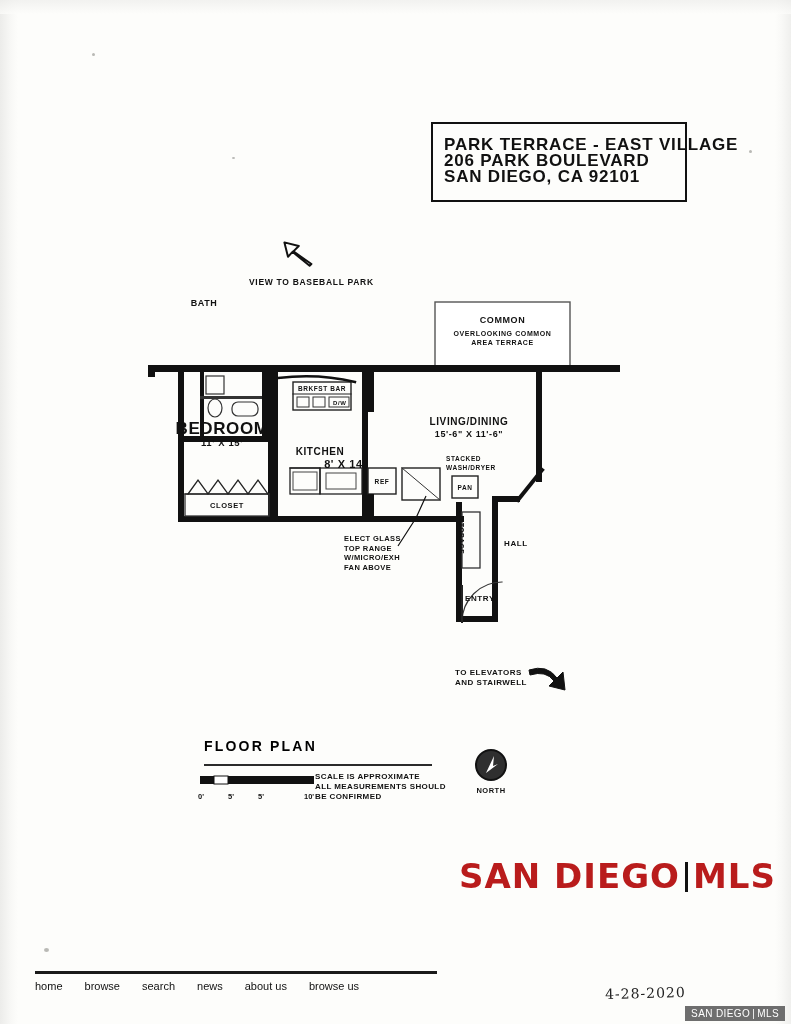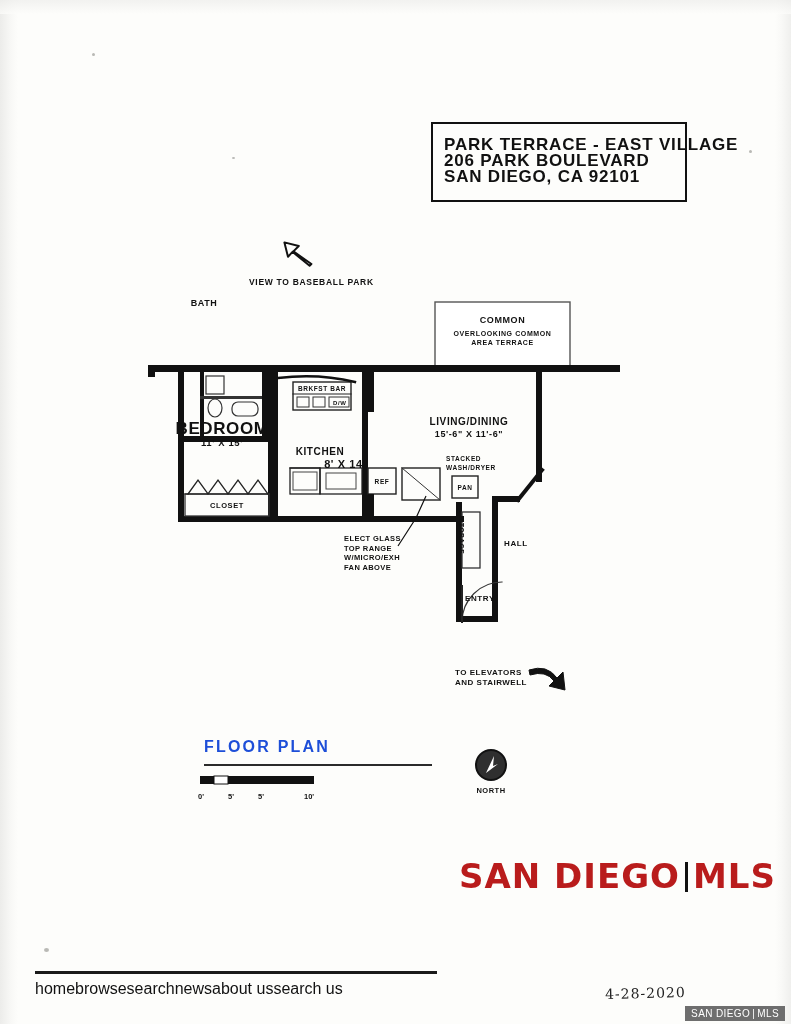--- a/index.html
+++ b/index.html
@@ -87,24 +87,24 @@
     letter-spacing: .6px;
     white-space: nowrap;
     line-height: 11px;
   }
   .lbl.c { text-align: center; }
 
   
   .floorplan-title {
     position: absolute;
     left: 204px; top: 738px;
-    font-size: 16px;
+    font-size: 14px;
     font-weight: bold;
     letter-spacing: 2.2px;
-    color: #1d4ed8;
+    color: #000000;
   }
   .fp-rule {
     position: absolute;
     left: 204px; top: 764px;
     width: 228px; height: 2px;
     background: #2b2b2b;
   }
   .scale-note {
     position: absolute;
     left: 315px; top: 772px;
@@ -177,21 +177,22 @@
   .nav-rule {
     position: absolute;
     left: 35px; top: 971px;
     width: 402px; height: 3px;
     background: #1a1a1a;
   }
   .nav {
     position: absolute;
     left: 35px; top: 980px;
     display: flex;
-    font-size: 16px;
+    gap: 22px;
+    font-size: 11px;
     color: #111;
     text-align: center;
   }
   .nav a { color: #111; text-decoration: none; }
   .handwritten-date {
     position: absolute;
     left: 605px; top: 985px;
     font-family: "DejaVu Serif", serif;
     font-size: 14px;
     letter-spacing: 1px;
@@ -376,39 +377,44 @@
     <rect x="28" y="2" width="28" height="8" fill="#111"></rect>
     <rect x="56" y="2" width="58" height="8" fill="#111"></rect>
   </svg>
   <div class="scale-ticks">
     <span style="left:2px;">0'</span>
     <span style="left:32px;">5'</span>
     <span style="left:62px;">5'</span>
     <span style="left:108px;">10'</span>
   </div>
 
+  <div class="scale-note">
+    <div>SCALE IS APPROXIMATE</div>
+    <div>ALL MEASUREMENTS SHOULD</div>
+    <div>BE CONFIRMED</div>
+  </div>
 
   <svg class="north-wrap" width="34" height="34" viewBox="0 0 34 34">
     <circle cx="17" cy="17" r="15" fill="#2f2f2f" stroke="#111" stroke-width="2"></circle>
     <path d="M12 25 L20 8 L19 18 L24 16 Z" fill="#ffffff"></path>
   </svg>
   <div class="north-label">NORTH</div>
 
   <div class="sdmls-logo">
     <span>SAN DIEGO</span><span class="bar"></span><span>MLS</span>
   </div>
 
   <div class="nav-rule"></div>
   <nav class="nav">
     <a href="#">home</a>
     <a href="#">browse</a>
     <a href="#">search</a>
     <a href="#">news</a>
     <a href="#">about us</a>
-    <a href="#">search us</a>
+    <a href="#">browse us</a>
   </nav>
 
   <div class="handwritten-date">4-28-2020</div>
 
   <div class="watermark">
     <span>SAN DIEGO</span><span class="sep">|</span><span>MLS</span>
   </div>
 
 </div>
 

